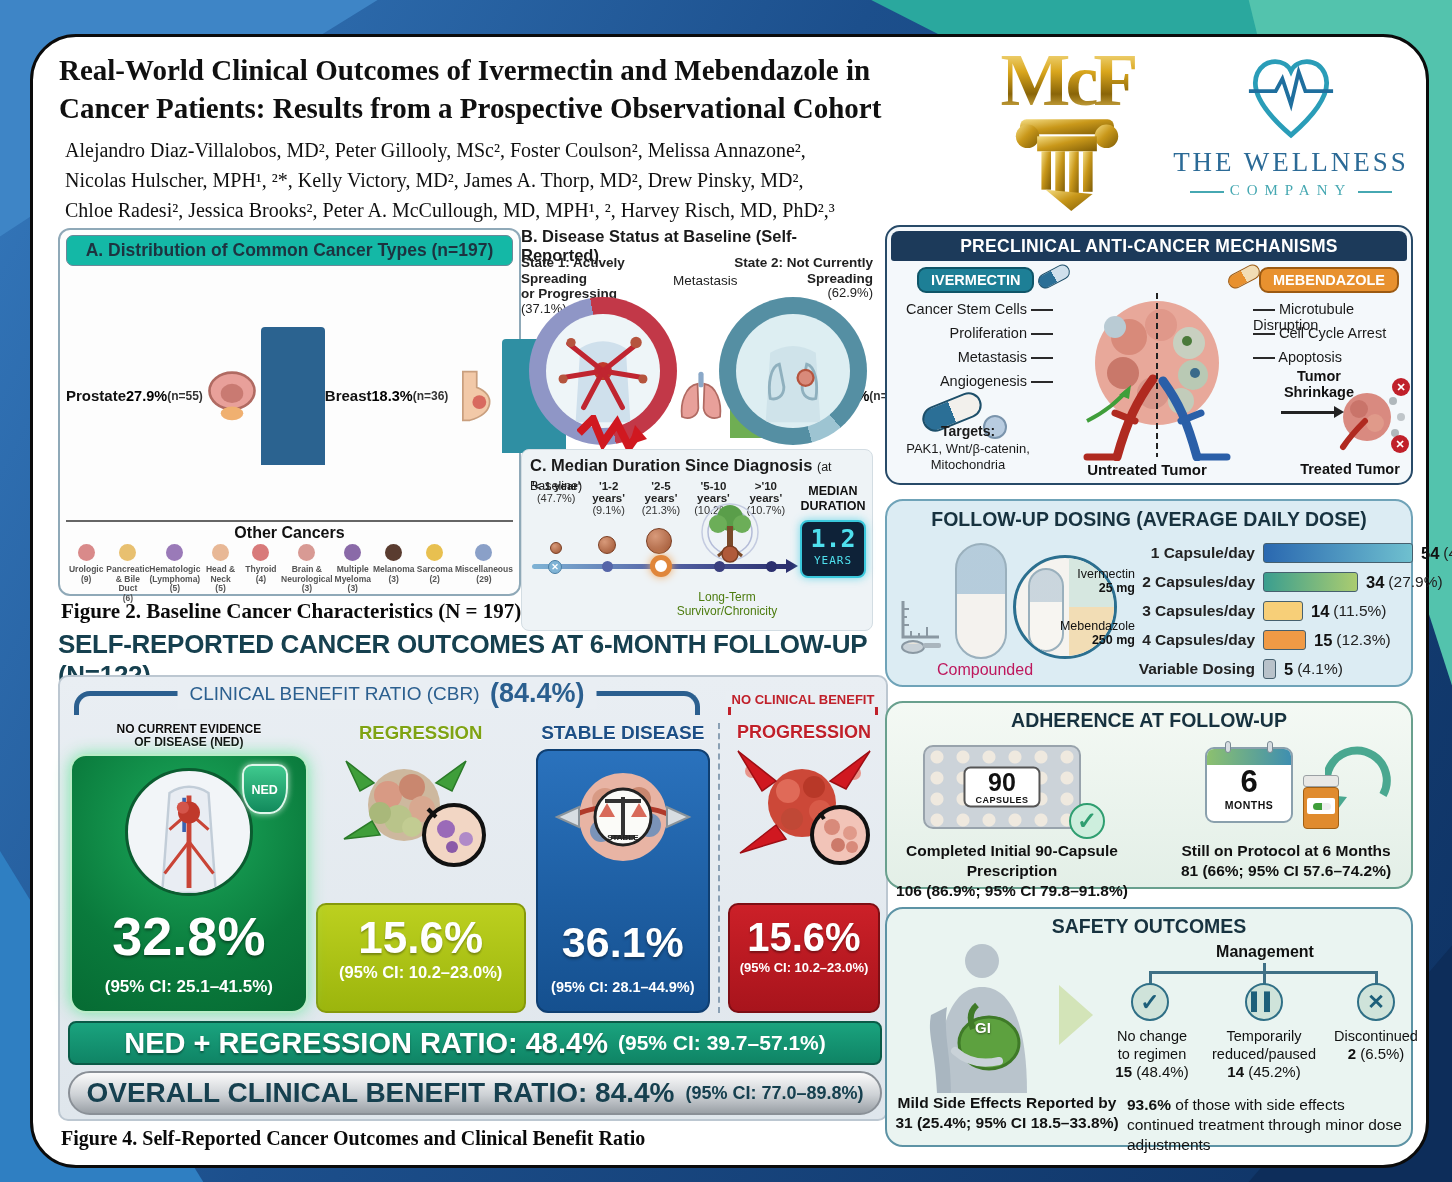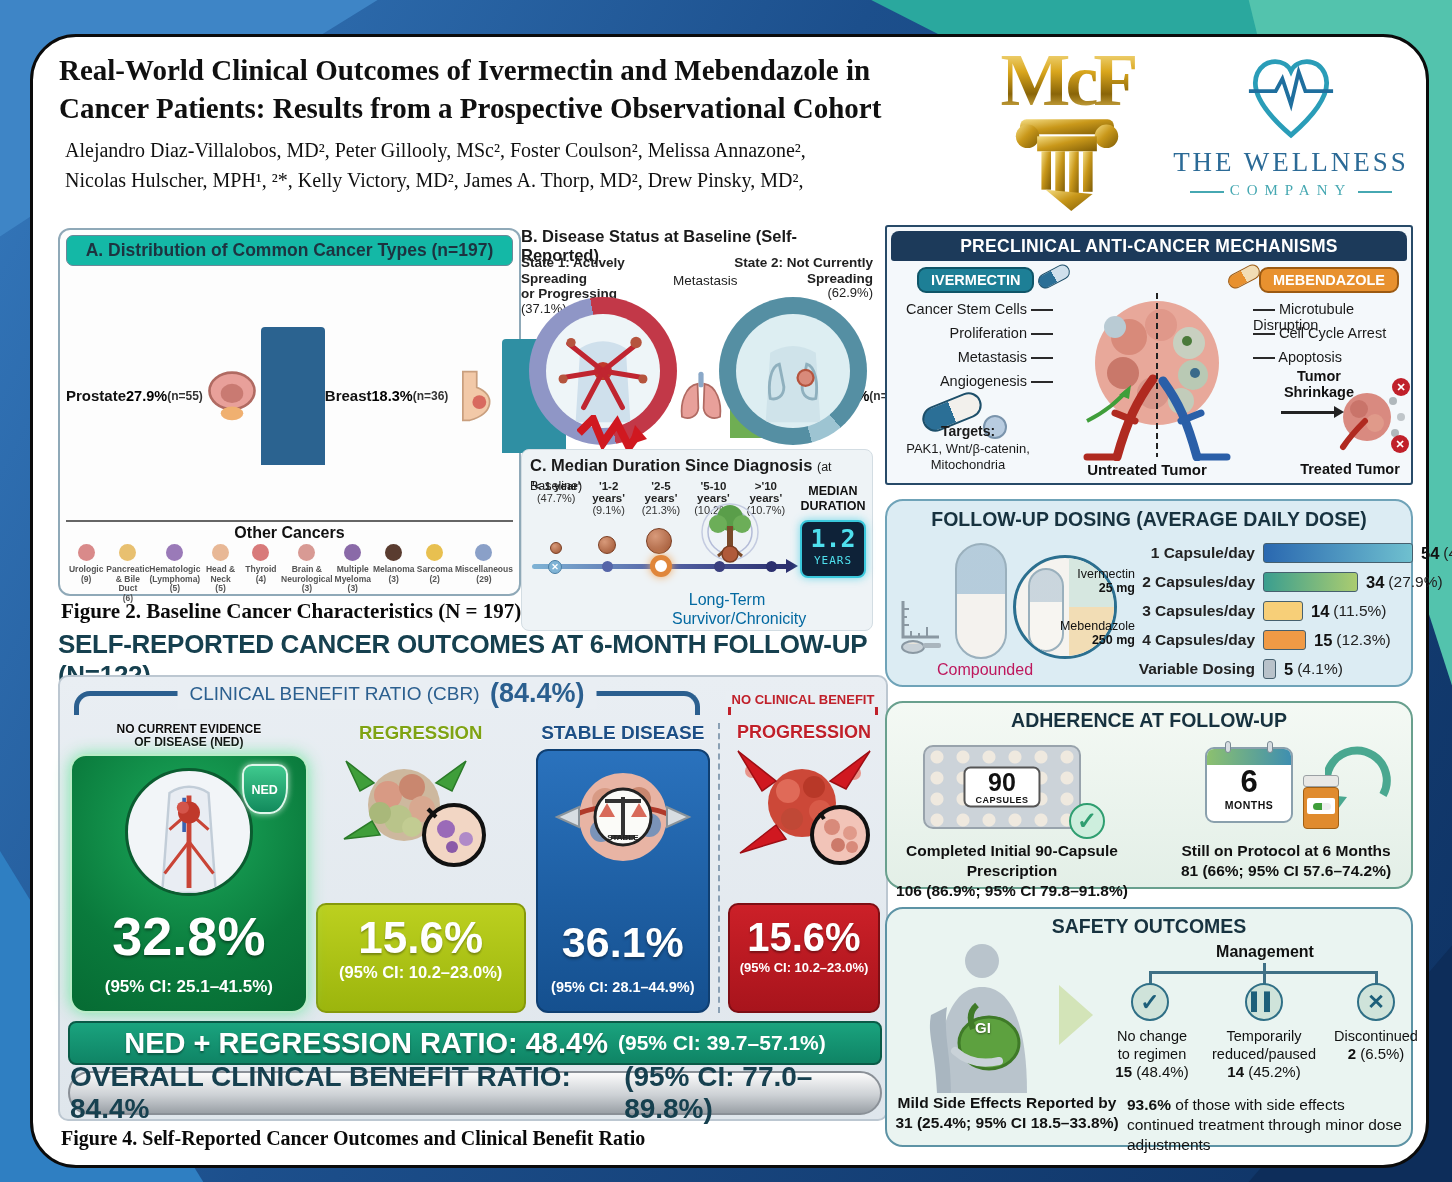--- a/index.html
+++ b/index.html
@@ -55,21 +55,21 @@
   .pc-suffix{font-weight:normal;font-size:12.5px;}
   .pc-cats{position:absolute;left:8px;top:30px;width:262px;display:flex;}
   .pc-cat{flex:1;text-align:center;}
   .pc-cat-label{font-weight:bold;font-size:11.5px;color:#222;}
   .pc-cat-pct{font-size:11px;color:#333;}
   .pc-line{position:absolute;left:10px;top:114px;width:256px;height:5px;background:linear-gradient(90deg,#7fb3d5,#5565a8,#2b2f6e);border-radius:3px;}
   .pc-line::after{content:'';position:absolute;right:-10px;top:-5px;border-left:12px solid #2b2f6e;border-top:7px solid transparent;border-bottom:7px solid transparent;}
   .pc-dot{position:absolute;border-radius:50%;}
   .tumor-dot{position:absolute;border-radius:50%;background:radial-gradient(circle at 35% 30%,#d89a7a,#9c5230);border:1px solid #7a3c20;}
   .pc-tree{position:absolute;left:178px;top:52px;}
-  .pc-treelabel{position:absolute;left:150px;top:140px;width:110px;text-align:center;font-size:16px;color:#0369a1;line-height:1.2;}
+  .pc-treelabel{position:absolute;left:150px;top:140px;width:110px;text-align:center;font-size:12px;color:#4d7c0f;line-height:1.2;}
   .pc-medlabel{position:absolute;left:276px;top:34px;width:70px;text-align:center;font-weight:bold;font-size:12.5px;color:#111;line-height:1.2;}
   .pc-display{position:absolute;left:278px;top:70px;width:66px;height:58px;background:#0e2238;border:2px solid #3ac8dc;border-radius:8px;box-shadow:0 0 8px rgba(80,210,230,.8);text-align:center;color:#4fe0ee;font-family:"DejaVu Sans Mono",monospace;}
   .pc-val{font-size:25px;font-weight:bold;line-height:1.2;margin-top:2px;}
   .pc-unit{font-size:11px;letter-spacing:1px;}
   .fig2-cap{left:28px;top:562px;font-family:"Liberation Serif",serif;font-weight:bold;font-size:21px;color:#0a0a0a;}
   
   .out-header{left:25px;top:592px;width:840px;font-weight:bold;font-size:26px;color:#16404f;letter-spacing:-.3px;}
   .fig4{left:25px;top:638px;width:830px;height:446px;background:linear-gradient(180deg,#e9eef3,#dfe6ec);border:2px solid #bcc7d1;border-radius:10px;}
   .cbr-bracket{position:absolute;left:14px;top:14px;width:626px;height:24px;border:5px solid #2b5f8f;border-bottom:none;border-radius:16px 16px 0 0;}
   .cbr-label{position:absolute;left:50%;top:-18px;transform:translateX(-50%);background:#e9eef3;padding:0 12px;white-space:nowrap;color:#2b5f8f;}
@@ -103,26 +103,26 @@
   .prog-hdr{font-size:18px;color:#c0202a;}
   .prog-img{height:128px;position:relative;}
   .prog-box{margin-top:auto;height:110px;background:linear-gradient(180deg,#cc2028,#a8141c);border:2px solid #7e0e14;border-radius:10px;text-align:center;color:#fff;}
   .prog-pct{font-size:40px;font-weight:bold;margin-top:10px;text-shadow:0 2px 2px rgba(0,0,0,.35);}
   .prog-ci{font-size:13px;font-weight:bold;}
   .nrr-bar{position:absolute;left:8px;top:344px;width:814px;height:44px;background:linear-gradient(180deg,#1aa37e,#0f8465);border:2px solid #0a5a47;border-radius:8px;display:flex;align-items:center;justify-content:center;color:#fff;}
   .nrr-label{font-weight:bold;font-size:29px;text-shadow:0 2px 2px rgba(0,0,0,.35);}
   .nrr-ci{font-weight:bold;font-size:21px;margin-left:10px;}
   .ocb-bar{position:absolute;left:8px;top:394px;width:814px;height:44px;background:linear-gradient(180deg,#fbfbfb,#cdd1d5 55%,#9aa0a6);border:2px solid #8a9097;border-radius:22px;display:flex;align-items:center;justify-content:center;color:#16404f;}
   .ocb-label{font-weight:bold;font-size:28px;}
-  .ocb-ci{font-weight:bold;font-size:28px;margin-left:11px;}
+  .ocb-ci{font-weight:bold;font-size:18px;margin-left:11px;}
   .fig4-cap{left:28px;top:1090px;font-family:"Liberation Serif",serif;font-weight:bold;font-size:20px;color:#0a0a0a;}
   
   .rpanel-title{text-align:center;font-weight:bold;font-size:19.5px;color:#17323f;}
   
-  .mech{left:852px;top:188px;width:528px;height:260px;border:2px solid #274a68;border-radius:3px;background:#f4f8fb;overflow:hidden;}
+  .mech{left:852px;top:188px;width:528px;height:260px;border:2px solid #274a68;border-radius:15px;background:#f4f8fb;overflow:hidden;}
   .mech-header{margin:4px 4px 0;height:30px;background:#1c3a5a;color:#fff;font-weight:bold;font-size:17.5px;text-align:center;line-height:30px;border-radius:8px 8px 3px 3px;letter-spacing:.3px;}
   .drug-badge{position:absolute;font-weight:bold;font-size:14.5px;color:#fff;padding:3px 12px;border-radius:9px;}
   .iv-badge{left:30px;top:40px;background:#1d7f96;border:2px solid #0f5568;}
   .meb-badge{left:372px;top:40px;background:#e8912f;border:2px solid #9c5a12;}
   .mech-item-l{position:absolute;width:166px;text-align:right;font-size:14.5px;color:#1a1a1a;}
   .mech-item-r{position:absolute;left:366px;width:158px;text-align:left;font-size:14.5px;color:#1a1a1a;}
   .lead{display:inline-block;width:22px;height:2px;background:#2a2a2a;vertical-align:middle;}
   .mech-targets{position:absolute;left:6px;top:196px;width:150px;text-align:center;font-size:13px;color:#1a1a1a;line-height:1.25;}
   .mech-untreated{position:absolute;left:150px;top:234px;width:220px;text-align:center;font-weight:bold;font-size:15px;color:#111;}
   .mech-treated{position:absolute;left:402px;top:234px;width:122px;text-align:center;font-weight:bold;font-size:14.5px;color:#111;}
@@ -192,20 +192,21 @@
 
 <div class="card">
 
   <div class="abs title">
     <div>Real-World Clinical Outcomes of Ivermectin and Mebendazole in</div>
     <div>Cancer Patients: Results from a Prospective Observational Cohort</div>
   </div>
   <div class="abs authors">
     <div>Alejandro Diaz-Villalobos, MD², Peter Gillooly, MSc², Foster Coulson², Melissa Annazone²,</div>
     <div>Nicolas Hulscher, MPH¹, ²*, Kelly Victory, MD², James A. Thorp, MD², Drew Pinsky, MD²,</div>
+    <div>Chloe Radesi², Jessica Brooks², Peter A. McCullough, MD, MPH¹, ², Harvey Risch, MD, PhD²,³</div>
   </div>
 
   <div class="abs mcf">
     <div class="mcf-text">McF</div>
     <svg width="110" height="96" viewBox="0 0 100 90">
       <defs>
           <linearGradient id="gold" x1="0" y1="0" x2="1" y2="1">
         <stop offset="0" stop-color="#f4dd84"></stop>
             <stop offset="0.45" stop-color="#c9981a"></stop>
             <stop offset="1" stop-color="#7e5c06"></stop>

